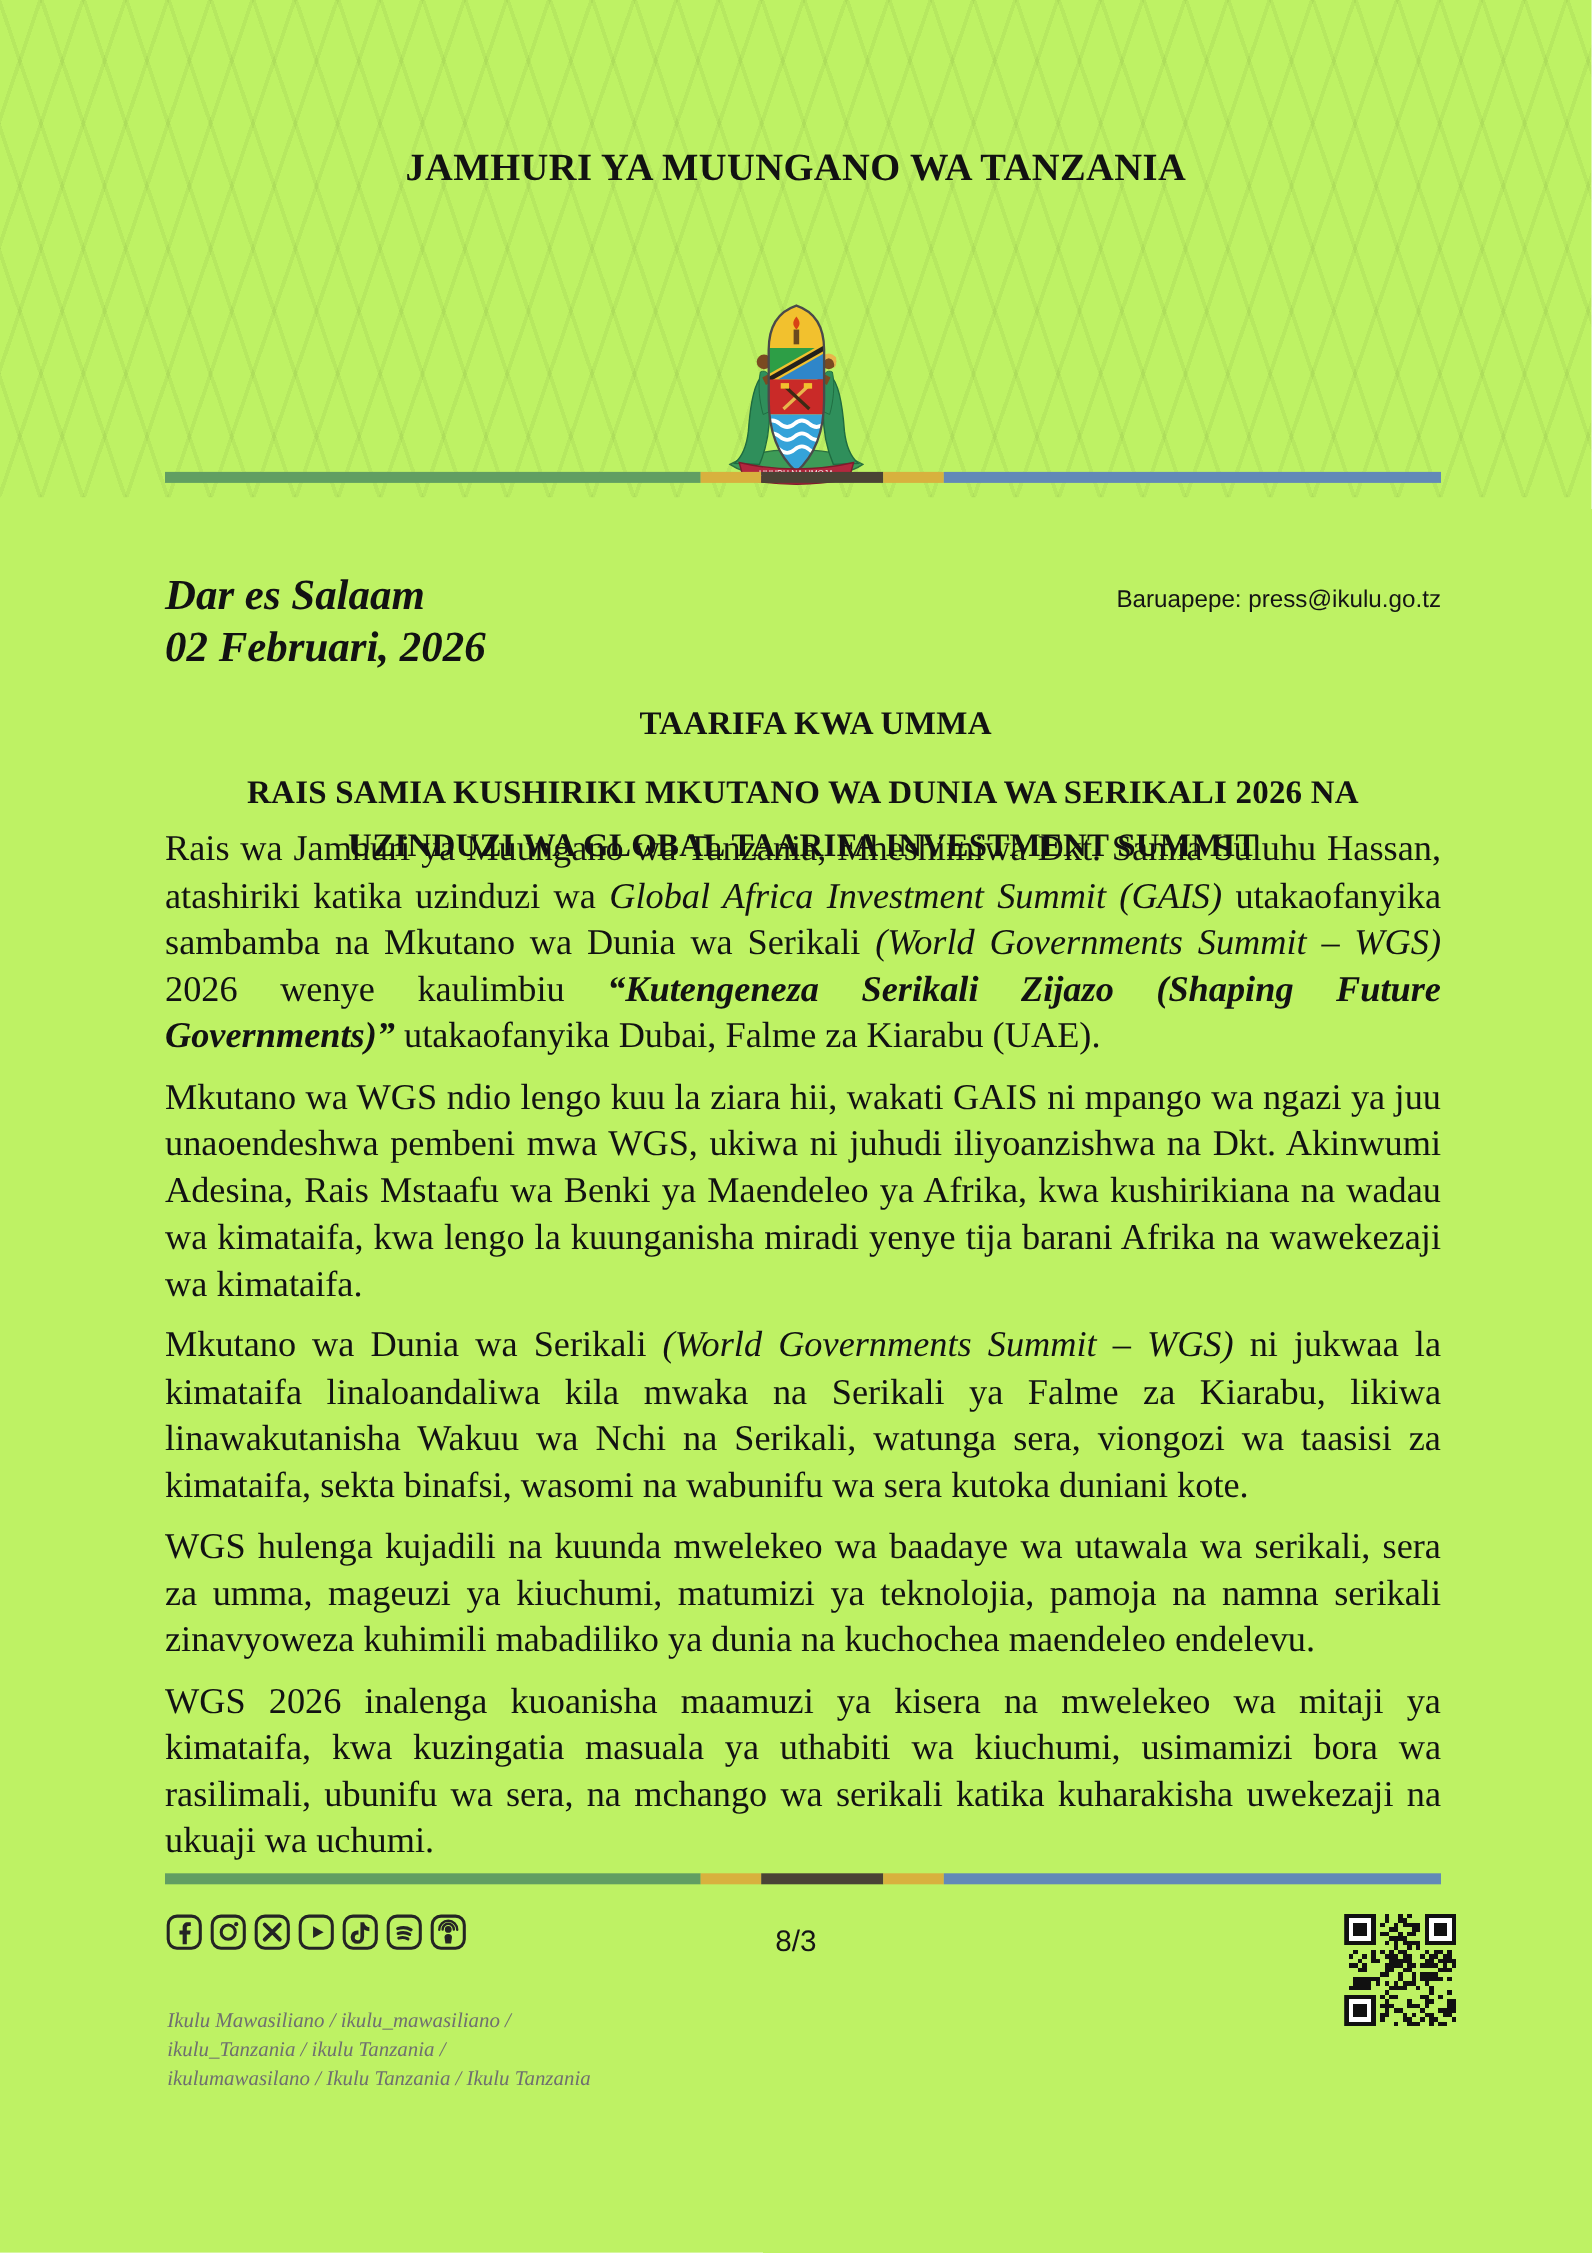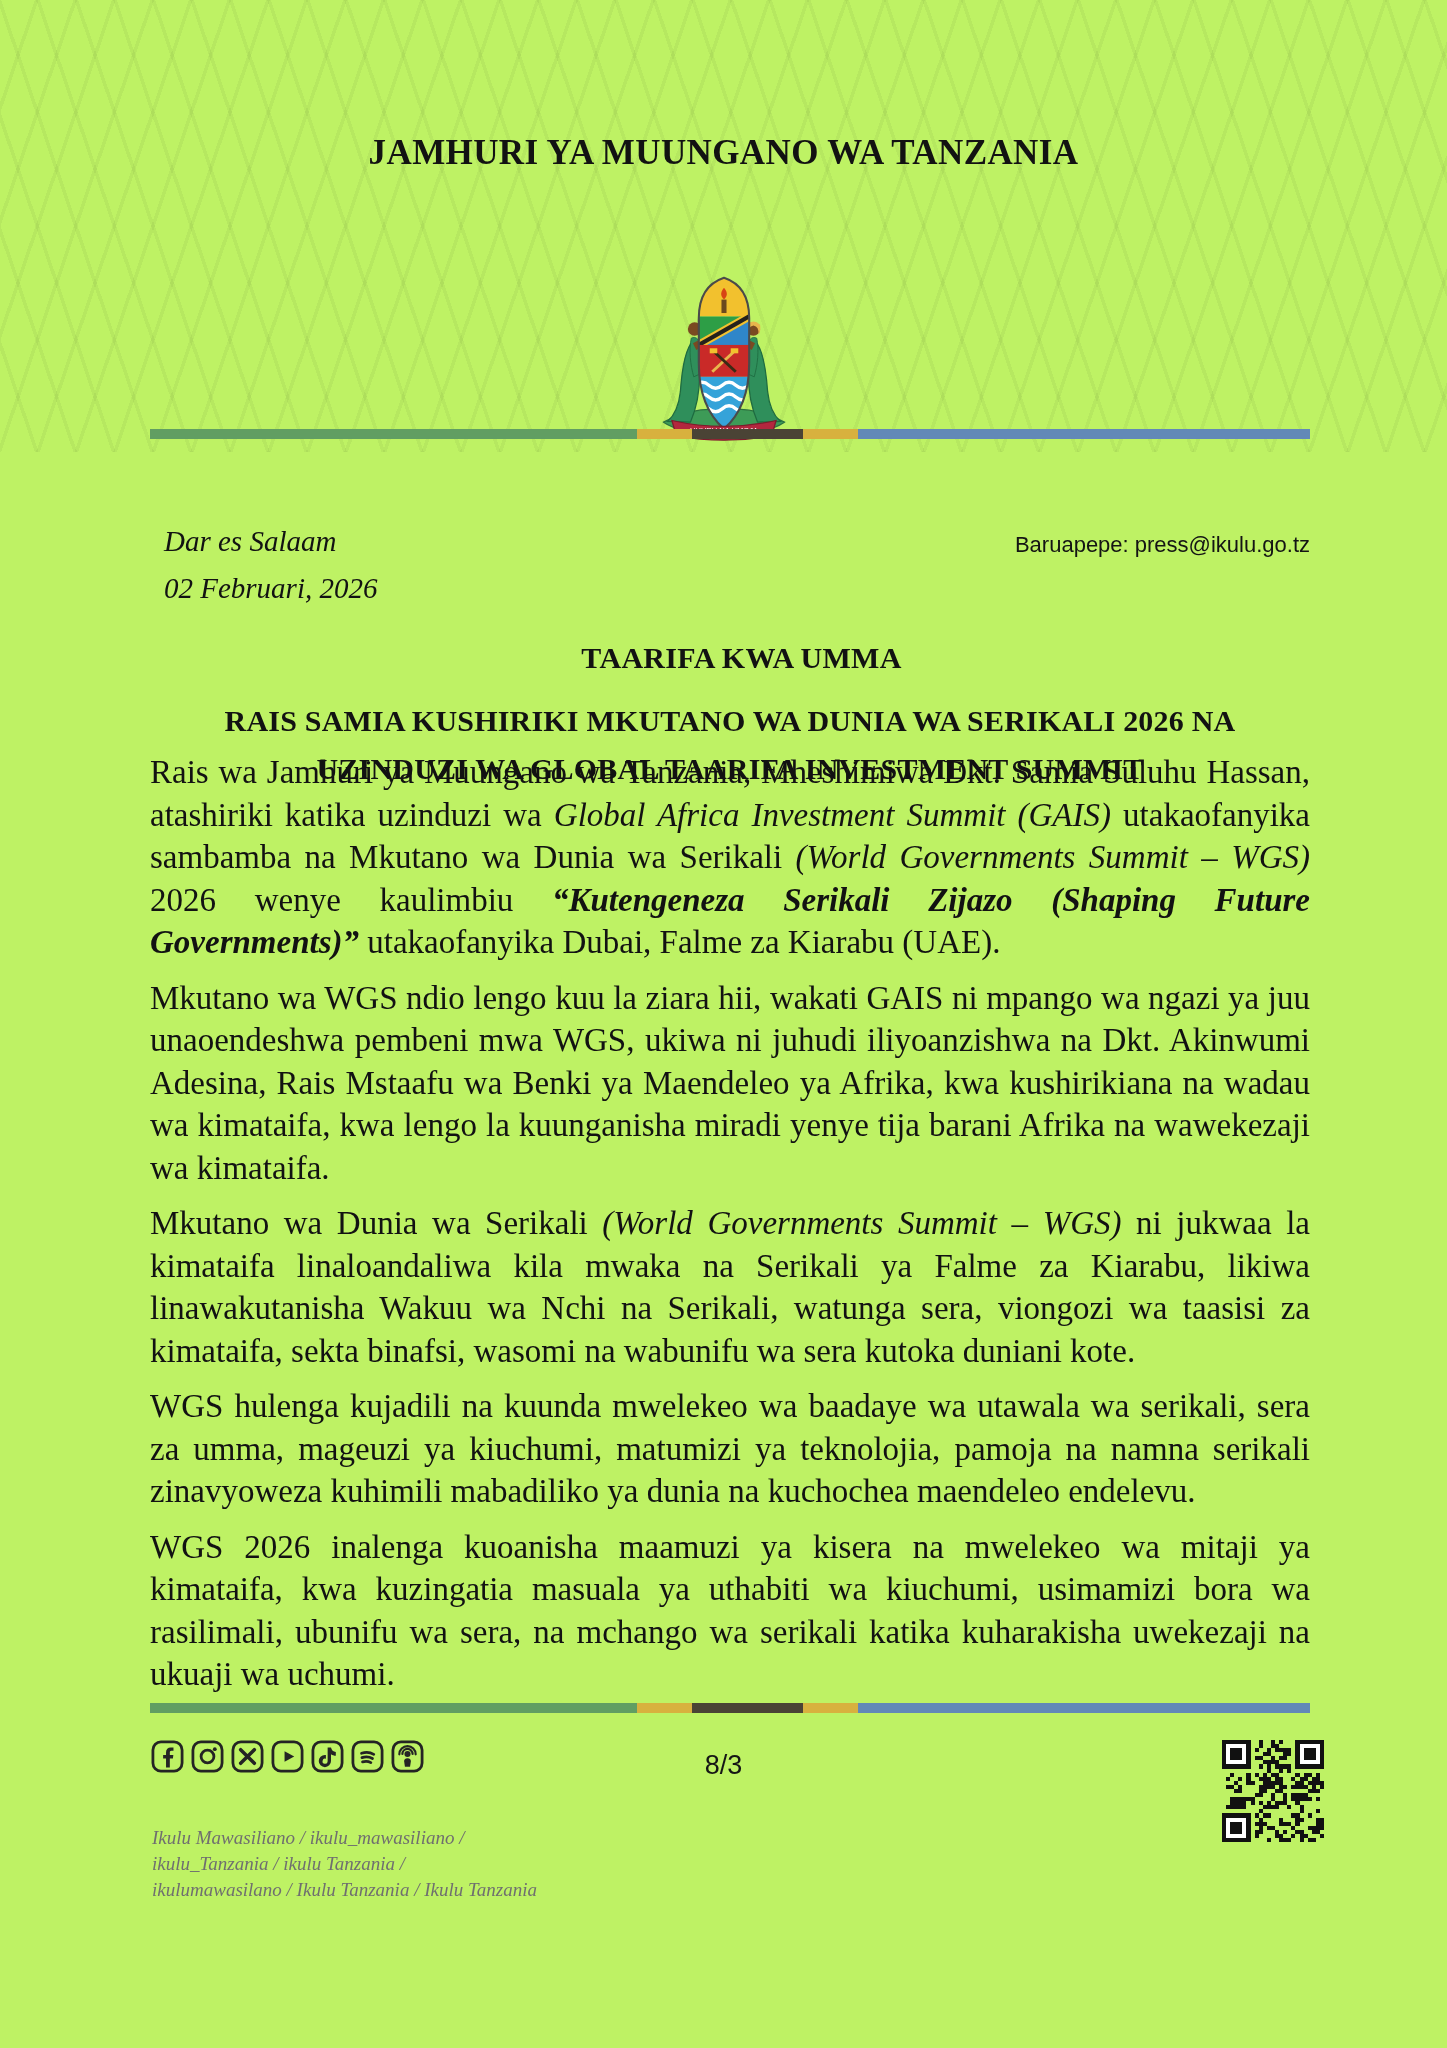--- a/index.html
+++ b/index.html
@@ -23,21 +23,21 @@
   .stripe{position:absolute;left:150px;width:1160px;height:10px;display:flex;}
   .stripe-top{top:429px;}
   .stripe-bottom{top:1703px;}
   .stripe span{display:block;height:100%;}
   .seg-green{flex:0 0 42%;}
   .seg-gold1,.seg-gold2{flex:0 0 4.7%;}
   .seg-dark{flex:0 0 9.6%;}
   .seg-blue{flex:1 1 auto;}
   .meta{position:absolute;top:518px;left:150px;width:1160px;display:flex;
         justify-content:space-between;align-items:flex-start;}
-  .city-date{font-style:italic;font-weight:normal;font-size:29px;line-height:47px;margin-left:14px;}
+  .city-date{font-style:italic;font-weight:bold;font-size:39px;line-height:47px;}
   .email{font-family:"Liberation Sans",sans-serif;font-size:22px;margin-top:14px;color:#141414;margin-left:34px;}
   .release-title{position:absolute;top:641px;left:0;right:0;text-align:center;
                  font-weight:bold;font-size:30px;letter-spacing:.3px;padding-left:36px;}
   .headline{position:absolute;top:697px;left:140px;right:127px;text-align:center;
             font-weight:bold;font-size:30px;line-height:48px;letter-spacing:.2px;}
   .paragraphs{position:absolute;top:751px;left:150px;width:1160px;
               font-size:33px;line-height:42.5px;text-align:justify;}
   .paragraphs p{margin:0 0 13px 0;}
   .it{font-style:italic;}
   .bi{font-style:italic;font-weight:bold;}

